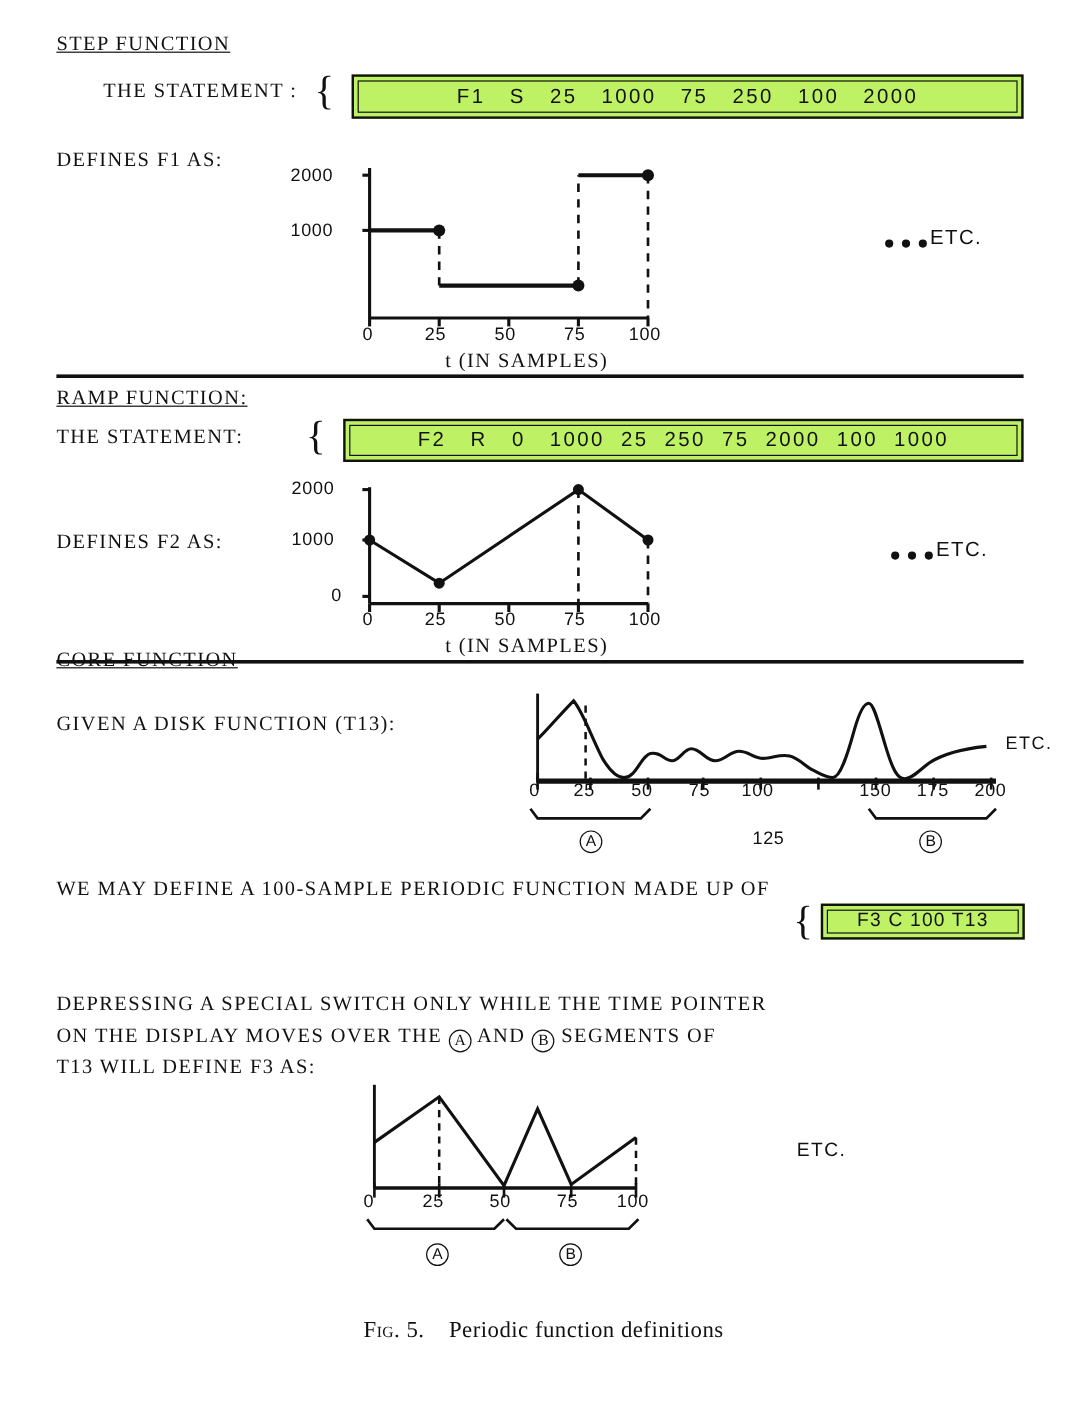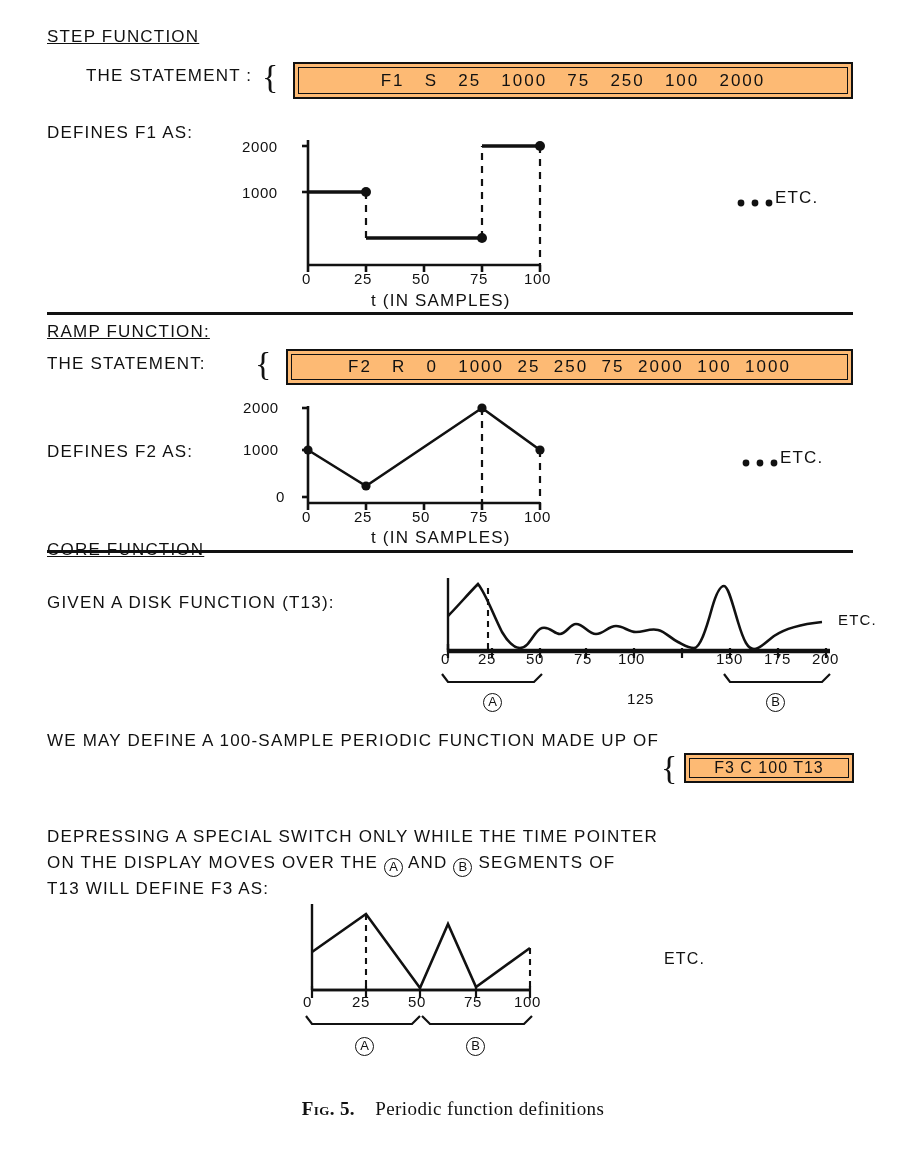--- a/index.html
+++ b/index.html
@@ -15,40 +15,40 @@
     color: #111111;
     overflow: hidden;
   }
   .page {
     position: relative;
     width: 906px;
     height: 1172px;
   }
   .lbl {
     position: absolute;
-    font-family: Liberation Sans, sans-serif;
+    font-family: Liberation Serif, serif;
     letter-spacing: 1.2px;
     font-size: 17px;
     color: #111;
     white-space: pre;
   }
   .lbl.u {
     text-decoration: underline;
   }
   .tiny {
     font-size: 14px;
     letter-spacing: 0.5px;
   }
   .stmt-box {
     position: absolute;
     border: 2.5px solid #111;
     box-sizing: border-box;
     display: flex;
     align-items: center;
-    background: #fdba74;
+    background: #bef264;
   }
   .stmt-box .inner {
     position: absolute;
     left: 3px; right: 3px; top: 3px; bottom: 3px;
     border: 1.5px solid #111;
     box-sizing: border-box;
   }
   .stmt-text {
     position: relative;
     z-index: 2;
@@ -76,21 +76,21 @@
   .caption {
     position: absolute;
     width: 906px;
     text-align: center;
     font-family: "Liberation Serif", serif;
     font-size: 19px;
     letter-spacing: 0.4px;
   }
   .caption .fig {
     font-variant: small-caps;
-    font-weight: bold;
+    font-weight: normal;
   }
   .etc {
     position: absolute;
     font-size: 17px;
     letter-spacing: 1.2px;
   }
   .circ {
     display: inline-block;
     border: 1.6px solid #111;
     border-radius: 50%;

